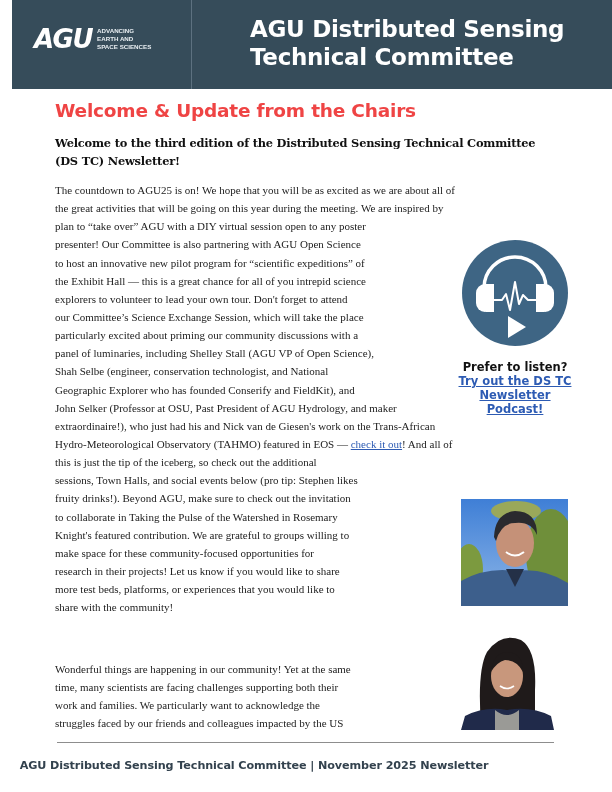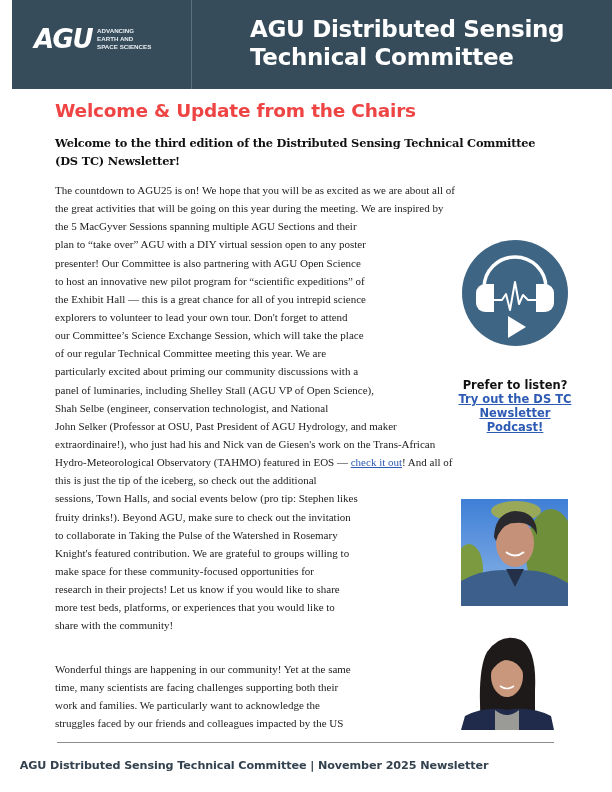--- a/index.html
+++ b/index.html
@@ -18,21 +18,21 @@
   .intro { position:absolute; left:55px; top:134px; width:500px; font-family:"DejaVu Serif", serif; font-weight:bold; font-size:11.4px; line-height:18px; color:#111; letter-spacing:-0.2px; }
 
   .body-text { position:absolute; left:55px; font-family:"Liberation Serif", serif; font-size:11px; line-height:18.15px; color:#222; white-space:nowrap; }
   .body-text .line { display:block; height:18.15px; }
   .p1 { top:181px; }
   .p2 { top:660px; }
   .link { color:#2d5bb3; text-decoration:underline; }
 
   .podcast { position:absolute; left:460px; top:240px; width:110px; height:106px; }
   .podcast-caption { position:absolute; left:450px; top:360px; width:130px; text-align:center; font-family:"DejaVu Sans", sans-serif; font-weight:bold; font-size:11.5px; line-height:14px; }
-  .podcast-caption .q { color:#111;margin-top:18px; }
+  .podcast-caption .q { color:#111; }
   .podcast-caption .lnk { color:#2d5bb3; text-decoration:underline; display:block; }
 
   .photo1 { position:absolute; left:461px; top:499px; width:107px; height:107px; overflow:hidden; }
   .photo2 { position:absolute; left:461px; top:630px; width:93px; height:100px; overflow:hidden; }
 
   .footer-rule { position:absolute; left:57px; top:742px; width:497px; height:1px; background:#8d8d8d; }
   .footer { position:absolute; left:0; top:759px; width:508px; text-align:center; font-family:"DejaVu Sans", sans-serif; font-weight:bold; font-size:11.2px; color:#33424e; letter-spacing:-0.1px; white-space:nowrap; }
 </style>
 </head>
 <body>
@@ -52,31 +52,30 @@
     <div>Technical Committee</div>
   </div>
 </div>
 
 <div class="section-title">Welcome &amp; Update from the Chairs</div>
 <div class="intro">Welcome to the third edition of the Distributed Sensing Technical Committee (DS TC) Newsletter!</div>
 
 <div class="body-text p1">
   <span class="line">The countdown to AGU25 is on! We hope that you will be as excited as we are about all of</span>
   <span class="line">the great activities that will be going on this year during the meeting. We are inspired by</span>
-  <span class="line">the 5 MacGyver Sessions spanning multiple AGU Sections and their</span>
   <span class="line">plan to “take over” AGU with a DIY virtual session open to any poster</span>
   <span class="line">presenter! Our Committee is also partnering with AGU Open Science</span>
   <span class="line">to host an innovative new pilot program for “scientific expeditions” of</span>
   <span class="line">the Exhibit Hall — this is a great chance for all of you intrepid science</span>
   <span class="line">explorers to volunteer to lead your own tour. Don't forget to attend</span>
   <span class="line">our Committee’s Science Exchange Session, which will take the place</span>
-  <span class="line">of our regular Technical Committee meeting this year. We are</span>
   <span class="line">particularly excited about priming our community discussions with a</span>
   <span class="line">panel of luminaries, including Shelley Stall (AGU VP of Open Science),</span>
   <span class="line">Shah Selbe (engineer, conservation technologist, and National</span>
+  <span class="line">Geographic Explorer who has founded Conserify and FieldKit), and</span>
   <span class="line">John Selker (Professor at OSU, Past President of AGU Hydrology, and maker</span>
   <span class="line">extraordinaire!), who just had his and Nick van de Giesen's work on the Trans-African</span>
   <span class="line"><span>Hydro-Meteorological Observatory (TAHMO) featured in EOS — </span><a class="link">check it out</a><span>! And all of</span></span>
   <span class="line">this is just the tip of the iceberg, so check out the additional</span>
   <span class="line">sessions, Town Halls, and social events below (pro tip: Stephen likes</span>
   <span class="line">fruity drinks!). Beyond AGU, make sure to check out the invitation</span>
   <span class="line">to collaborate in Taking the Pulse of the Watershed in Rosemary</span>
   <span class="line">Knight's featured contribution. We are grateful to groups willing to</span>
   <span class="line">make space for these community-focused opportunities for</span>
   <span class="line">research in their projects!  Let us know if you would like to share</span>

